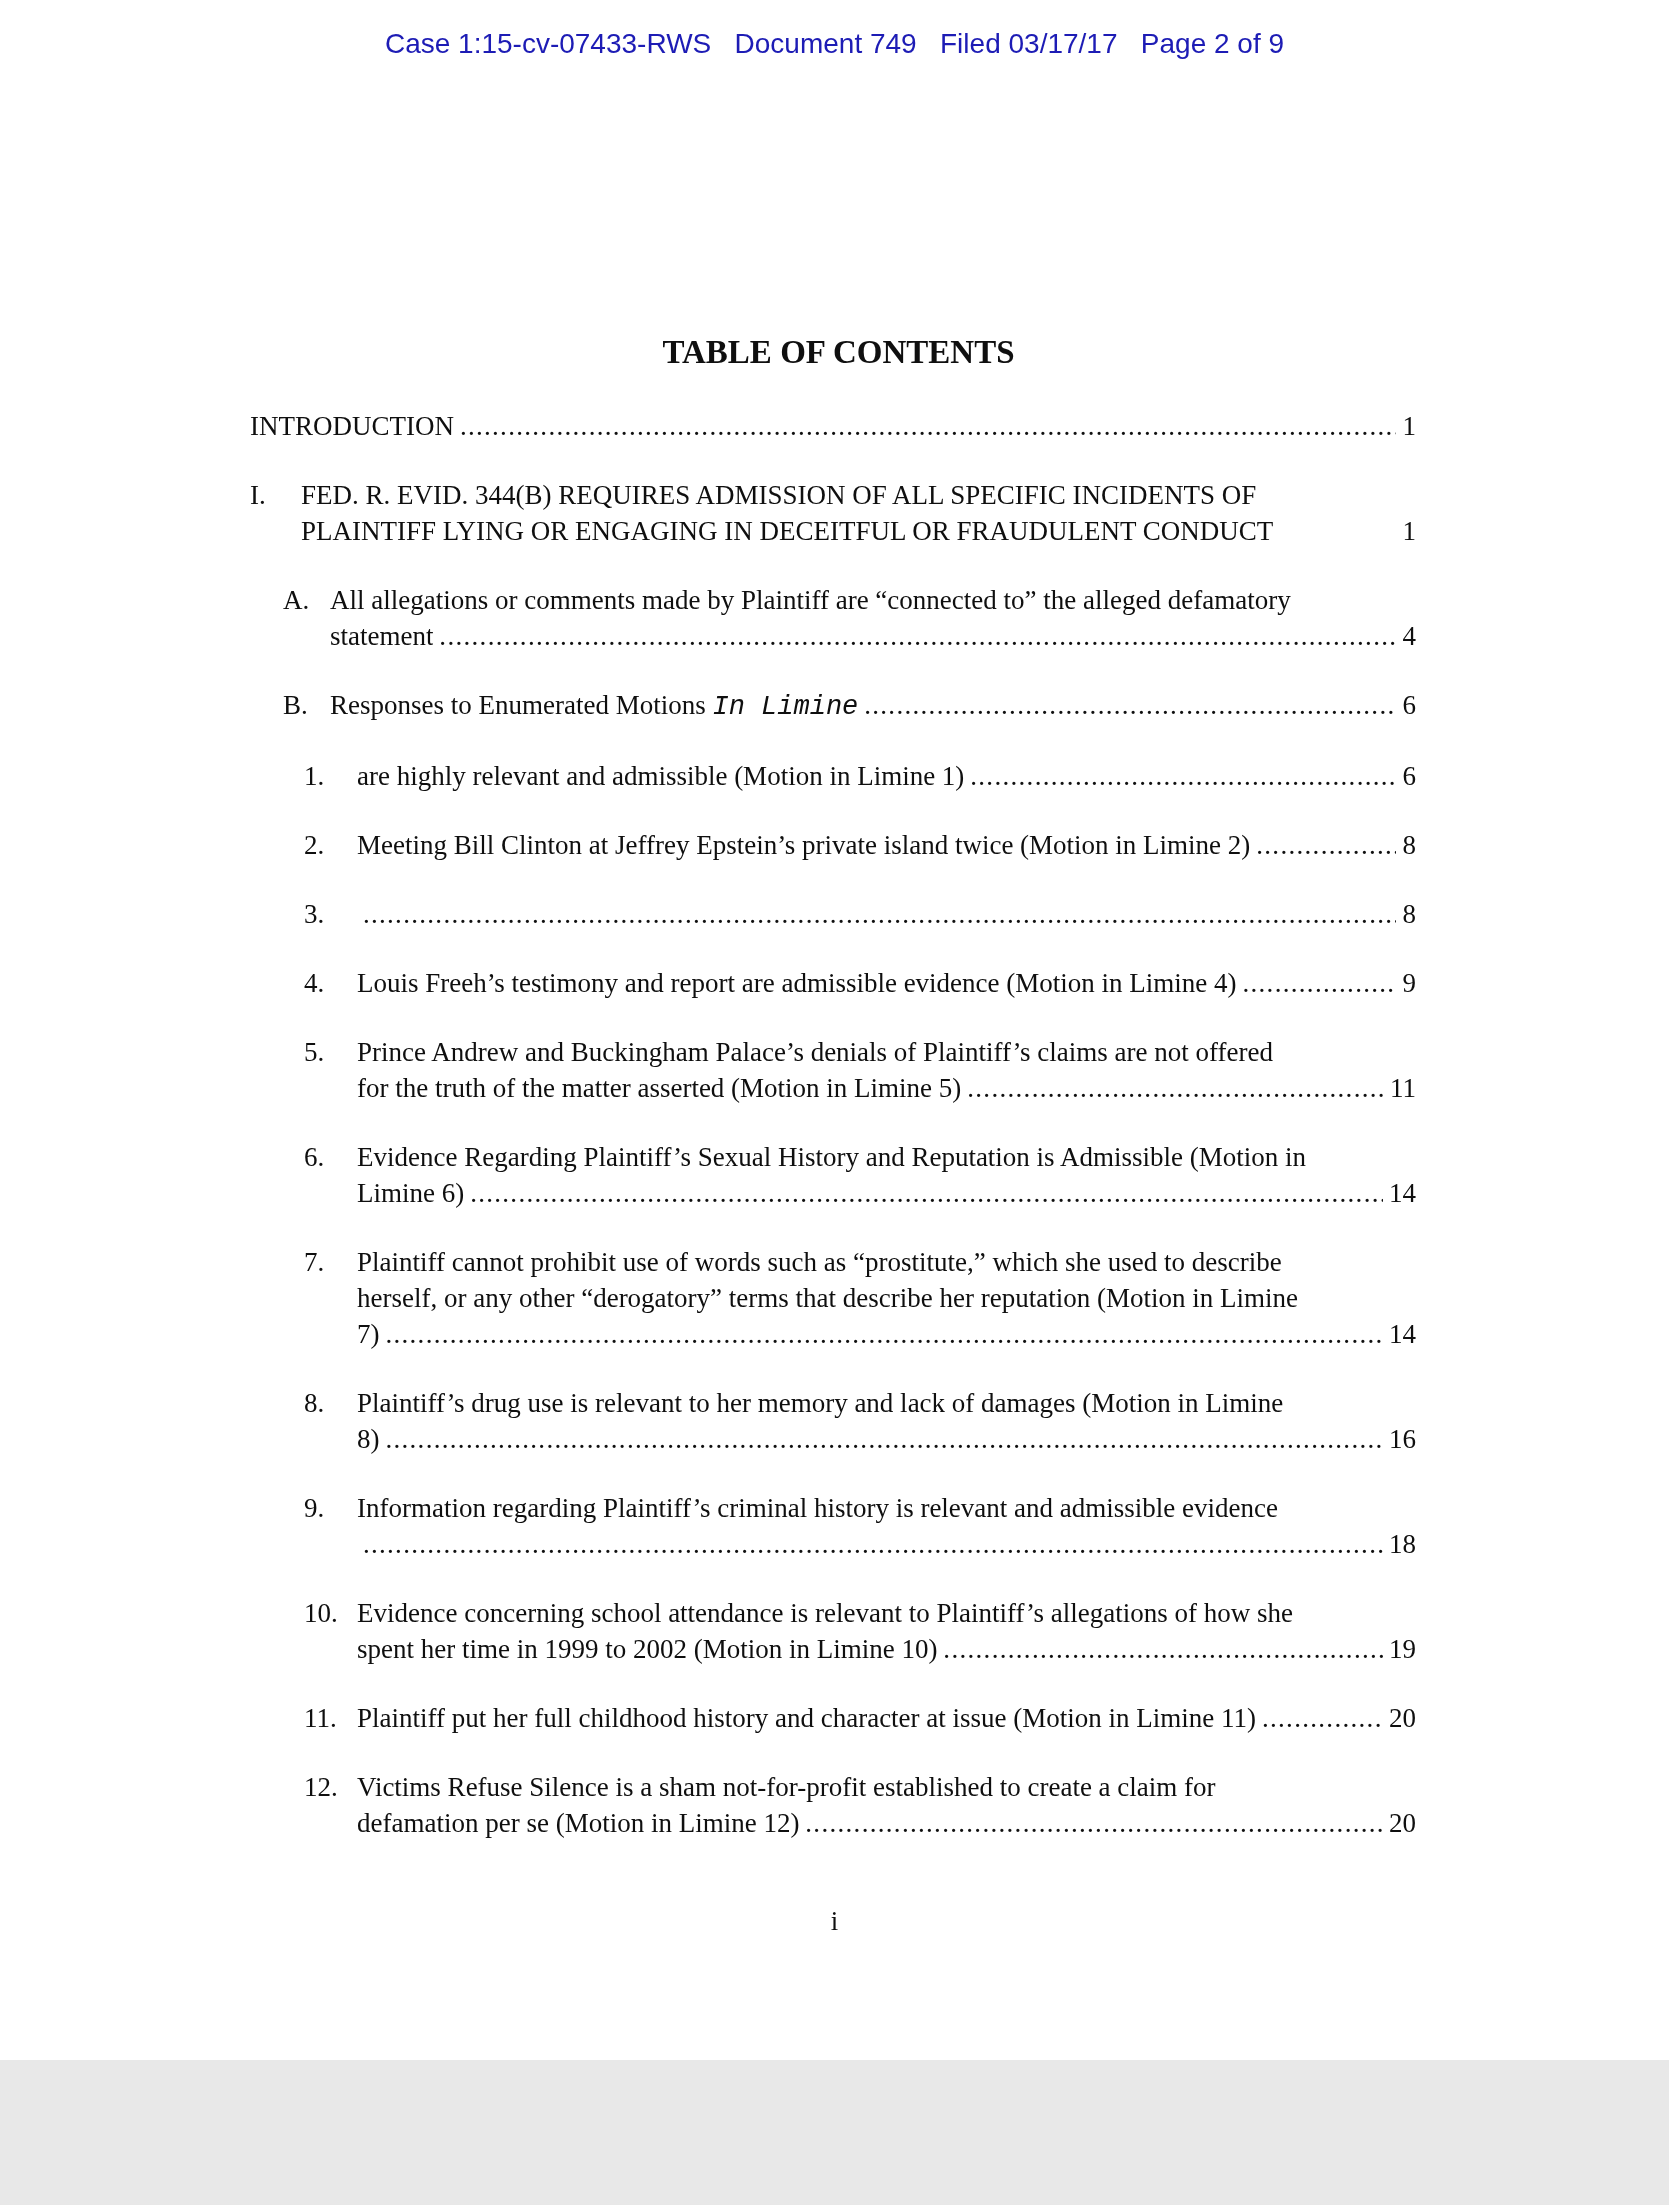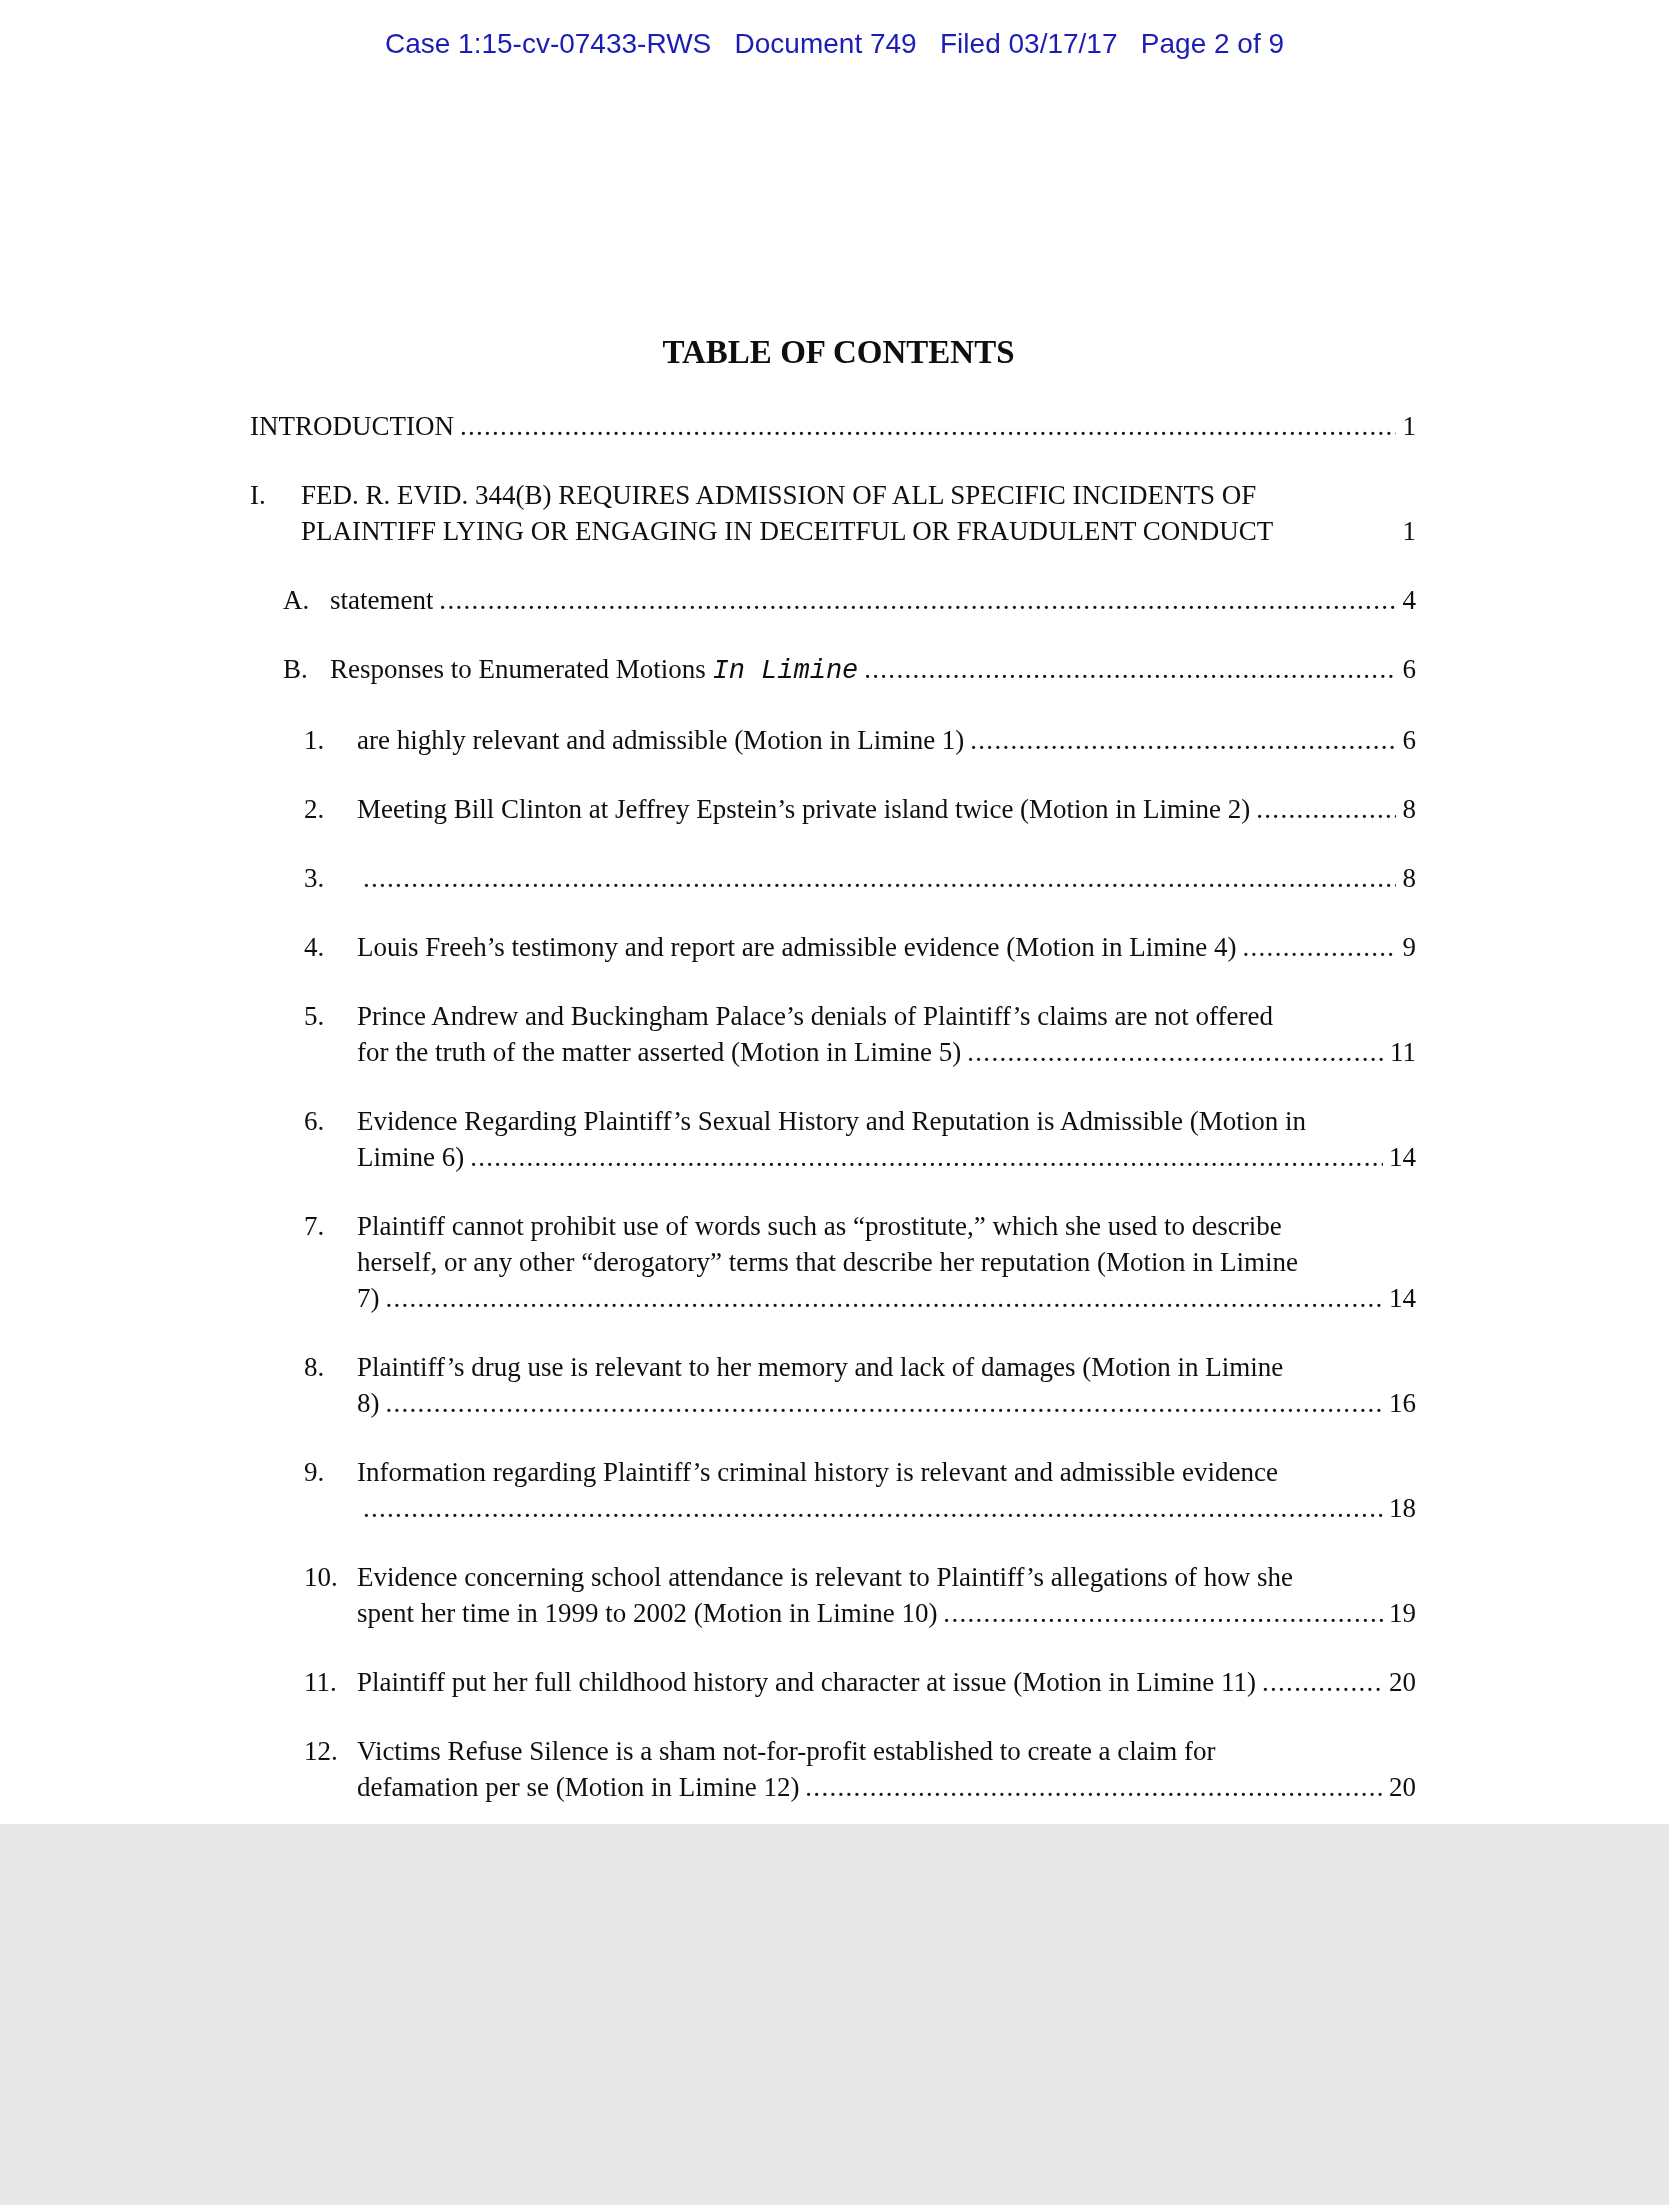--- a/index.html
+++ b/index.html
@@ -1,17 +1,17 @@
 <!DOCTYPE html>
 <html style="font-size:10.5px"><head>
 <meta charset="utf-8">
 <style>
   html,body{margin:0;padding:0;background:#e8e8e8;}
   .sheet{
-    position:relative;width:1669px;height:1824px;background:#ffffff;
+    position:relative;width:1669px;height:2060px;background:#ffffff;
     font-family:"Liberation Serif", serif;color:#0f0f0f;overflow:hidden;
   }
   .case-header{
     position:absolute;top:27.5px;left:0;width:100%;text-align:center;
     font-family:"Liberation Sans", sans-serif;font-size:28px;
     white-space:pre;
   }
   .toc-title{
     position:absolute;top:334px;left:4px;width:100%;text-align:center;
     font-size:33px;font-weight:bold;margin:0;
@@ -66,20 +66,23 @@
             <span class="txt"><span>PLAINTIFF LYING OR ENGAGING IN DECEITFUL OR FRAUDULENT CONDUCT</span></span>
             <span class="leader"></span>
             <span class="pg">1</span>
           </div>
         </div>
       </div>
       <div class="entry lvl1">
         <span class="label">A.</span>
         <div class="ebody">
           <div class="line">
+            <span class="txt"><span>All allegations or comments made by Plaintiff are “connected to” the alleged defamatory</span></span>
+          </div>
+          <div class="line">
             <span class="txt"><span>statement</span></span>
             <span class="leader"><span class="dotfill">..........................................................................................................................................................................</span></span>
             <span class="pg">4</span>
           </div>
         </div>
       </div>
       <div class="entry lvl1">
         <span class="label">B.</span>
         <div class="ebody">
           <div class="line">

